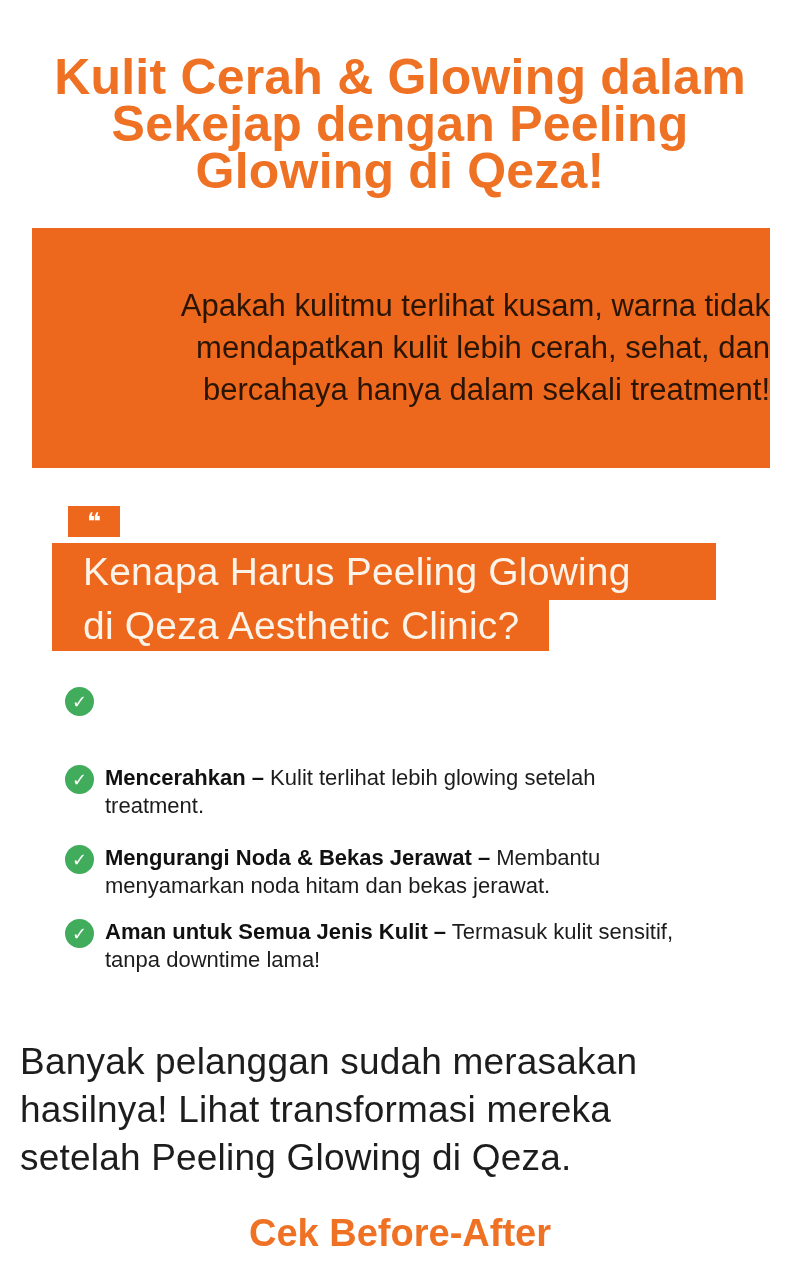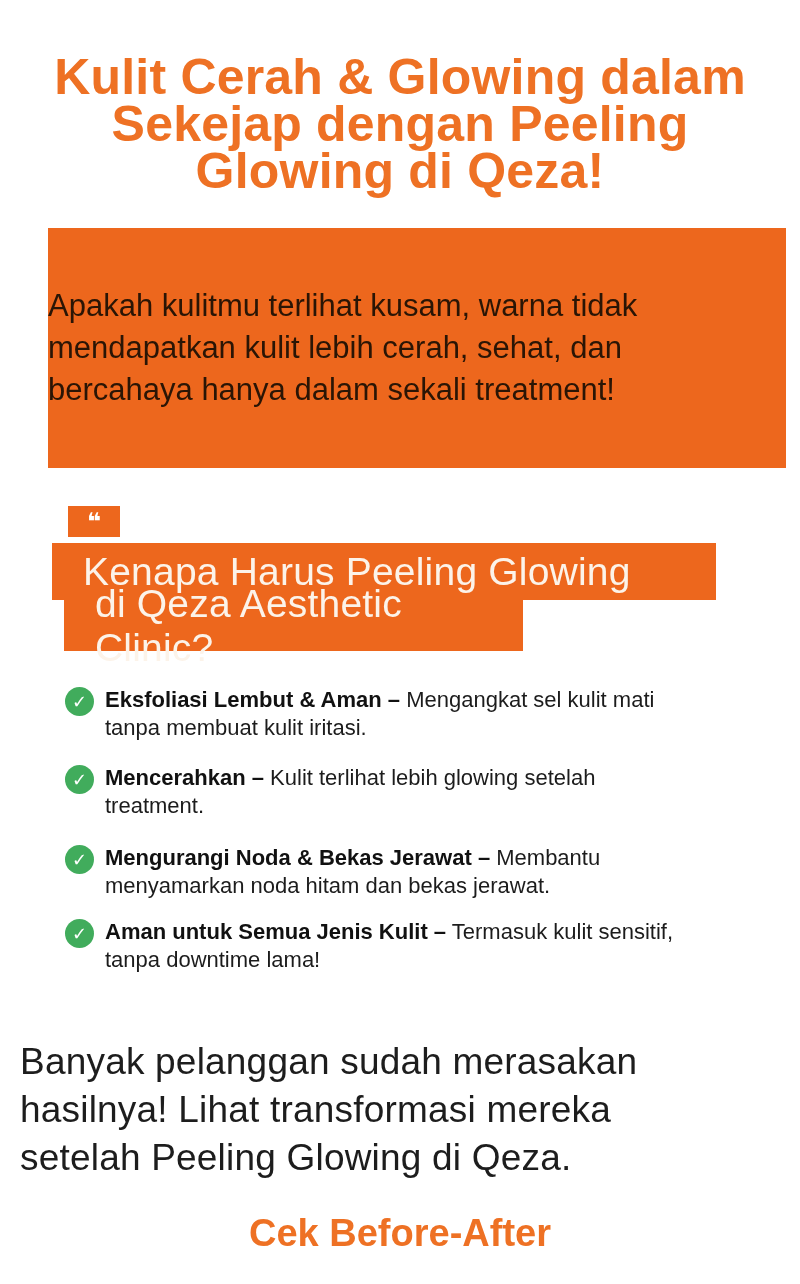--- a/index.html
+++ b/index.html
@@ -10,42 +10,42 @@
 
   
   .headline {
     position:absolute; top:54px; left:40px; right:40px;
     text-align:center; color:#ee7124; font-weight:700;
     font-size:50px; line-height:47px; letter-spacing:0.2px;
   }
 
   
   .intro-box {
-    position:absolute; left:48px; top:228px; width:738px; height:240px;
+    position:absolute; left:32px; top:228px; width:738px; height:240px;
     background:#ed671d; color:#2a1505;
     display:flex; flex-direction:column; justify-content:center;
-    text-align:left; font-size:31px; line-height:42px; font-weight:400;
+    text-align:right; font-size:31px; line-height:42px; font-weight:400;
   }
 
   
   .quote-chip {
     position:absolute; left:68px; top:506px; width:52px; height:31px;
     background:#ed671d; color:#ffffff;
     display:flex; align-items:center; justify-content:center;
     font-family:"DejaVu Sans", sans-serif; font-size:24px; font-weight:700;
   }
 
   
   .banner-line {
     position:absolute; left:52px; background:#ed671d; color:#fcf3e9;
     font-weight:300; font-size:39px; letter-spacing:0.2px;
     display:flex; align-items:center; padding-left:31px; box-sizing:border-box;
   }
   .banner-line-1 { top:543px; width:664px; height:57px; }
-  .banner-line-2 { top:600px; width:459px; height:51px;margin-left:12px; }
+  .banner-line-2 { top:600px; width:497px; height:51px; }
 
   
   .benefit {
     position:absolute; left:65px; width:680px;
     display:flex; align-items:flex-start; gap:11px;
   }
   .benefit-1 { top:686px; }
   .benefit-2 { top:764px; }
   .benefit-3 { top:844px; }
   .benefit-4 { top:918px; }
@@ -97,24 +97,20 @@
     <span>Kenapa Harus Peeling Glowing</span>
   </div>
   <div class="banner-line banner-line-2">
     <span>di Qeza Aesthetic Clinic?</span>
   </div>
 
   <div class="benefit benefit-1">
     <div class="check">
       <span>✓</span>
     </div>
-    <div class="benefit-text">
-      <span class="lead">Eksfoliasi Lembut &amp; Aman –</span><span> Mengangkat sel kulit mati</span>
-      <div>tanpa membuat kulit iritasi.</div>
-    </div>
   </div>
 
   <div class="benefit benefit-2">
     <div class="check">
       <span>✓</span>
     </div>
     <div class="benefit-text">
       <span class="lead">Mencerahkan –</span><span> Kulit terlihat lebih glowing setelah</span>
       <div>treatment.</div>
     </div>

